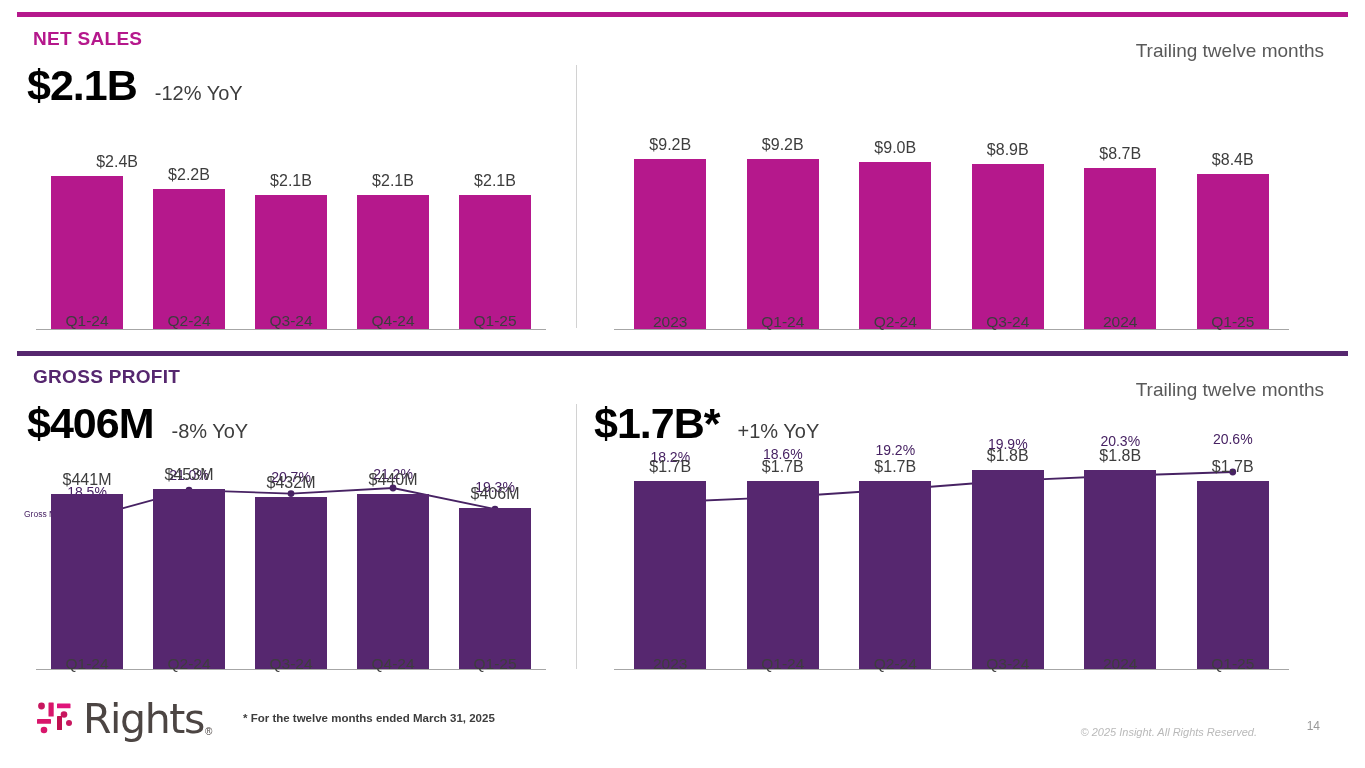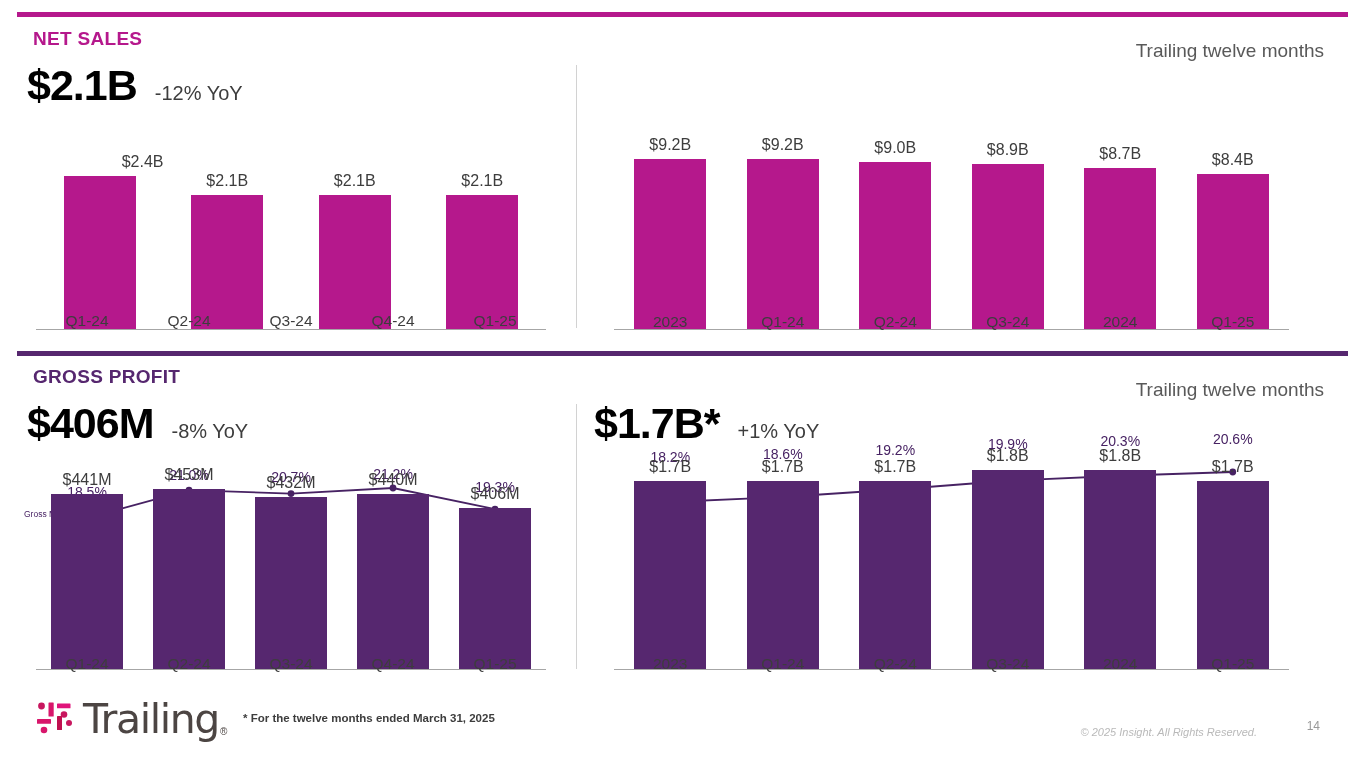--- a/index.html
+++ b/index.html
@@ -256,20 +256,24 @@
   </div>
 
 
   <div class="vdiv" id="vdiv-top"></div>
 
   <div class="chart" id="chart-net-q">
     <div class="bars">
         <div class="bar-slot">
           <div class="bar-label" style="bottom: calc(85.7143% + 5px); text-align: right;">$2.4B</div>
           <div class="bar bar-magenta" style="height: 85.7143%;"></div>
+        </div>
+        <div class="bar-slot">
+          <div class="bar-label" style="bottom: calc(78.5714% + 5px);">$2.2B</div>
+          <div class="bar bar-magenta" style="height: 78.5714%;"></div>
         </div>
         <div class="bar-slot">
           <div class="bar-label" style="bottom: calc(75% + 5px);">$2.1B</div>
           <div class="bar bar-magenta" style="height: 75%;"></div>
         </div>
         <div class="bar-slot">
           <div class="bar-label" style="bottom: calc(75% + 5px);">$2.1B</div>
           <div class="bar bar-magenta" style="height: 75%;"></div>
         </div>
         <div class="bar-slot">
@@ -453,21 +457,21 @@
     <svg class="logo-mark" viewBox="0 0 44 44">
       <circle cx="8.5" cy="9" r="3.4" fill="#C8175F"></circle>
       <rect x="15.5" y="5.5" width="5.2" height="14" rx="0.6" fill="#D8166B"></rect>
       <rect x="24" y="6.5" width="13.5" height="4.8" rx="0.6" fill="#E0147B"></rect>
       <circle cx="31" cy="17.5" r="3.3" fill="#C8175F"></circle>
       <rect x="4" y="22" width="14" height="4.8" rx="0.6" fill="#D8166B"></rect>
       <rect x="24" y="19" width="5" height="14" rx="0.6" fill="#C01050"></rect>
       <circle cx="11" cy="33" r="3.3" fill="#D8166B"></circle>
       <circle cx="36" cy="26" r="3" fill="#C8175F"></circle>
     </svg>
-    <span class="logo-word">Trailing</span>
+    <span class="logo-word">Rights</span>
     <span class="logo-reg">®</span>
   </div>
 
   <div class="footnote">* For the twelve months ended March 31, 2025</div>
   <div class="copyright">© 2025 Insight. All Rights Reserved.</div>
   <div class="page-num">14</div>
 
 </div>
 
 </body></html>

